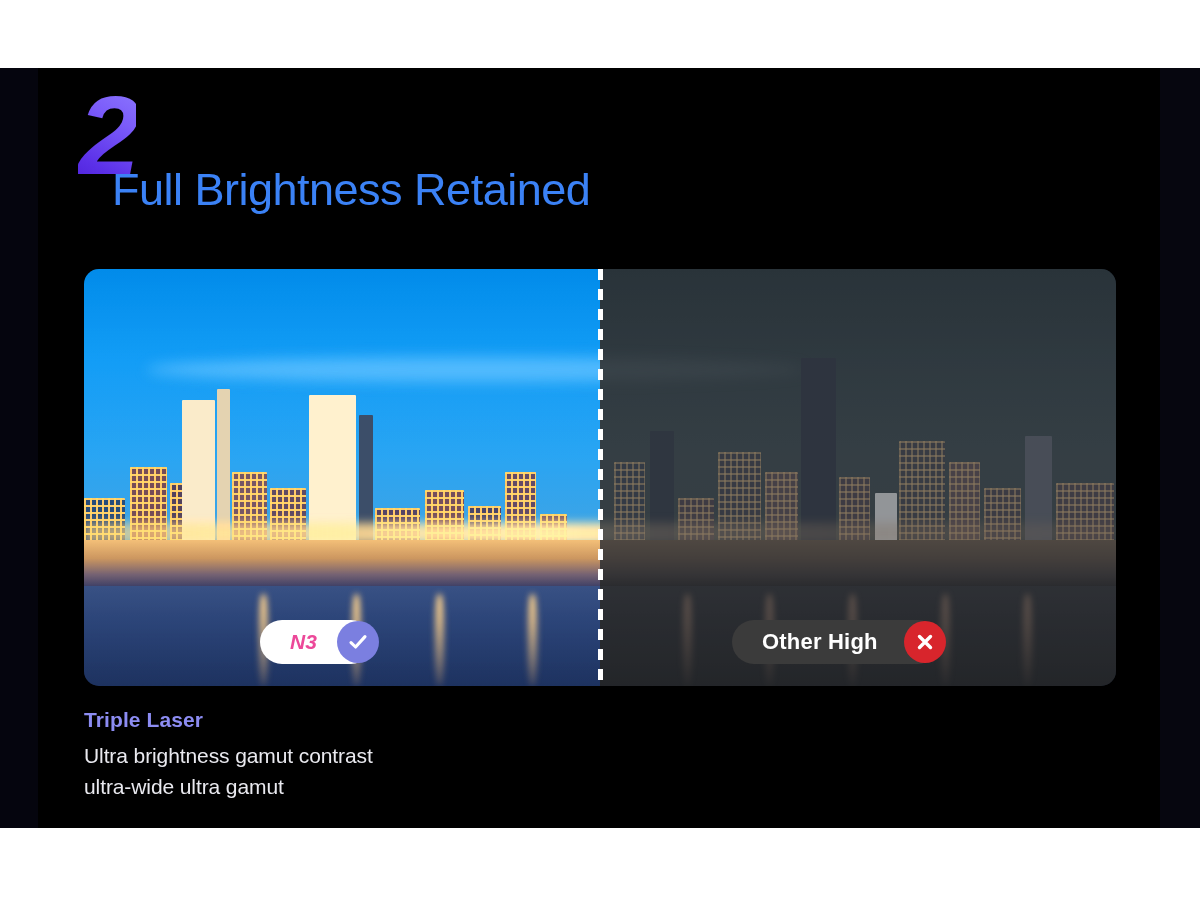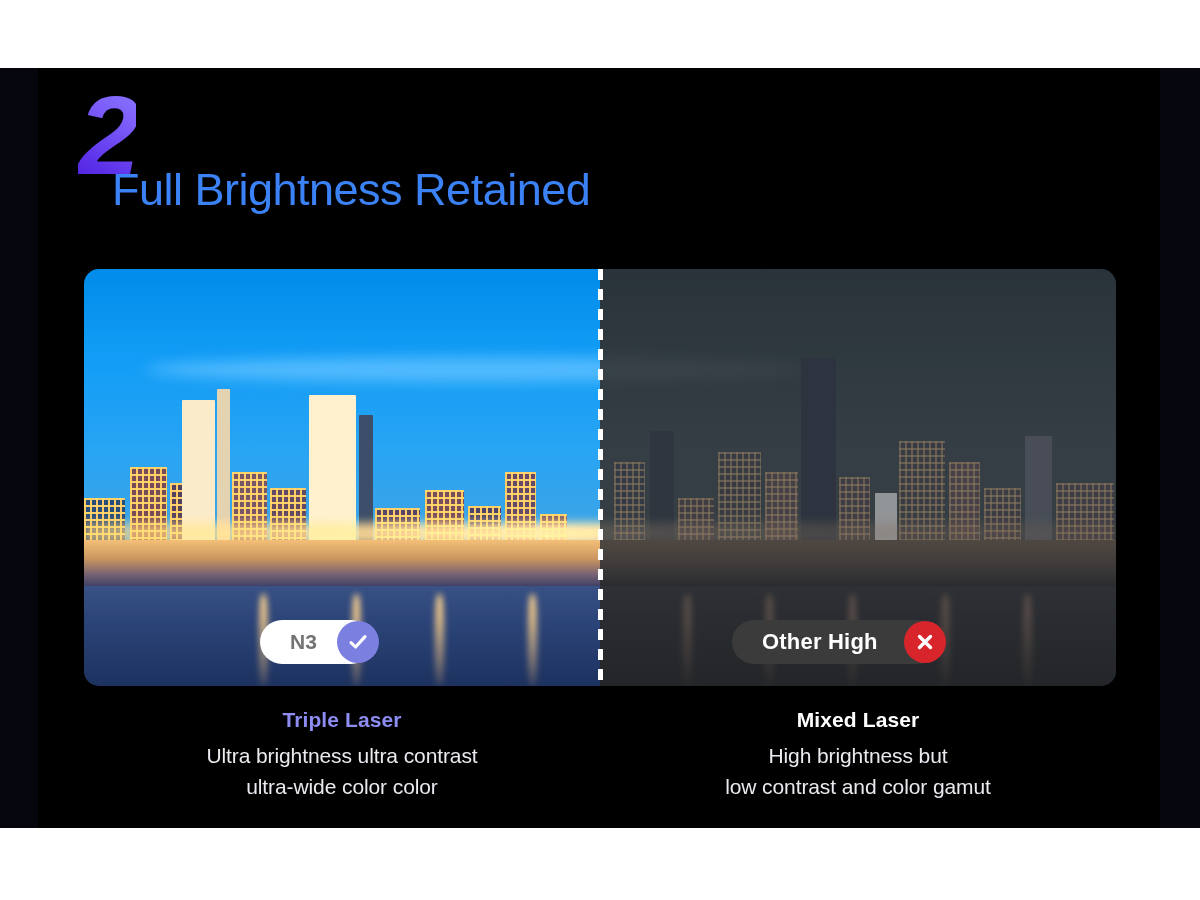--- a/index.html
+++ b/index.html
@@ -243,21 +243,21 @@
     align-items: center;
     justify-content: center;
     height: 44px;
     border-radius: 22px;
     padding: 0 30px;
     font-weight: 700;
     font-size: 21px;
     letter-spacing: 0.2px;
     white-space: nowrap;
   }
-  .pill.white { background: #ffffff; color: #737373; padding-right: 56px; }
+  .pill.white { background: #ffffff; color: #ec4899; padding-right: 56px; font-style: italic; }
   .pill.dark  { background: #3b3b3b; color: #ffffff; padding-right: 62px; font-size: 22px; }
 
   .mark {
     position: absolute;
     right: -6px;
     width: 42px;
     height: 42px;
     border-radius: 50%;
     display: flex;
     align-items: center;
@@ -269,21 +269,21 @@
   
   .captions {
     position: absolute;
     left: 84px;
     top: 636px;
     width: 1032px;
     display: flex;
   }
   .caption {
     width: 50%;
-    text-align: center;
+    text-align: left;
   }
   .cap-title {
     font-size: 21px;
     font-weight: 700;
     line-height: 1.55;
     letter-spacing: 0.1px;
   }
   .cap-title.accent { color: #8c8cf2; }
   .cap-title.plain  { color: #ffffff; }
   .cap-body {
@@ -399,28 +399,21 @@
             <path d="M6.5 6.5 L17.5 17.5 M17.5 6.5 L6.5 17.5" fill="none" stroke="#ffffff" stroke-width="3.4" stroke-linecap="round"></path>
           </svg>
         </div>
       </div>
     </div>
 
     <div class="captions">
       <div class="caption">
         <div class="cap-title accent">Triple Laser</div>
         <div class="cap-body">
-          <span>Ultra brightness ultra contrast</span>
-          <span>ultra-wide color color</span>
+          <span>Ultra brightness gamut contrast</span>
+          <span>ultra-wide ultra gamut</span>
         </div>
       </div>
 
-      <div class="caption">
-        <div class="cap-title plain">Mixed Laser</div>
-        <div class="cap-body">
-          <span>High brightness but</span>
-          <span>low contrast and color gamut</span>
-        </div>
-      </div>
     </div>
 
   </div>
 </div>
 
 </body></html>

